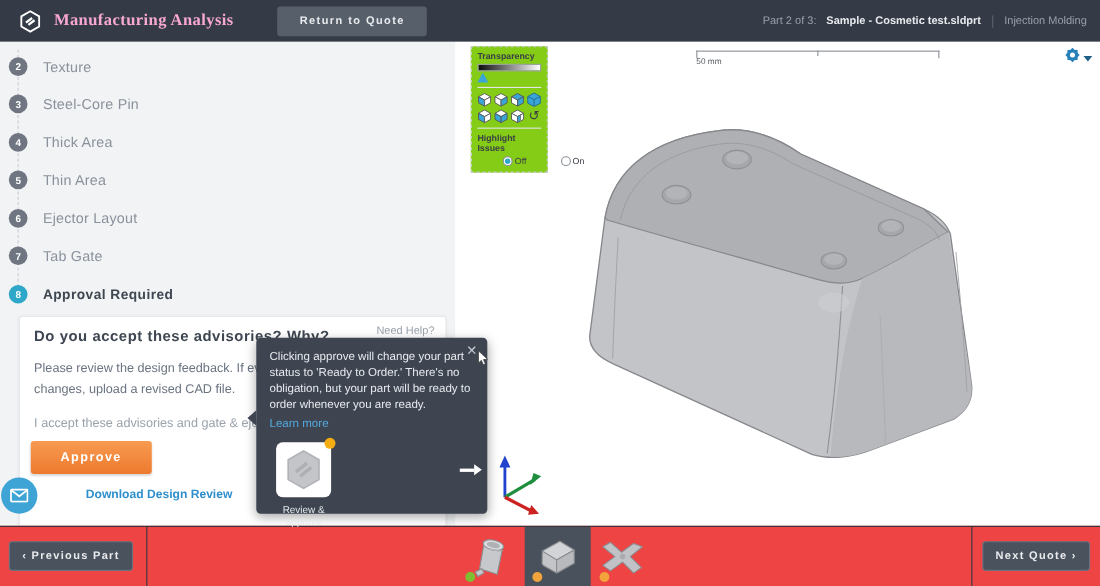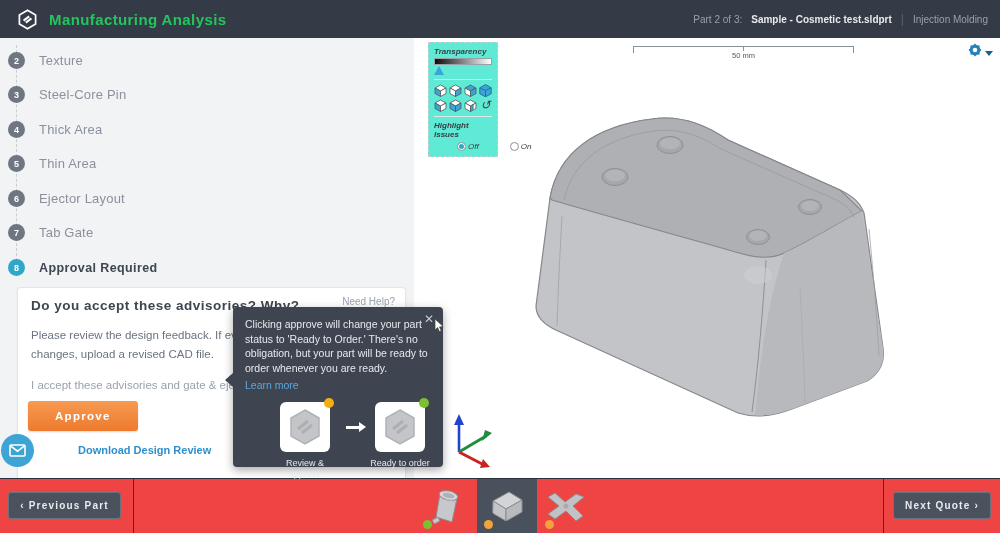--- a/index.html
+++ b/index.html
@@ -3,21 +3,21 @@
 <meta charset="utf-8">
 <style>
   * { margin:0; padding:0; box-sizing:border-box; }
   body { font-family:"Liberation Sans", sans-serif; background:#fff; }
   #app { position:relative; width:1000px; height:533px; overflow:hidden; background:#fff; }
 
   
   .header { position:absolute; left:0; top:0; width:1000px; height:38px; background:#343B46;
             display:flex; align-items:center; }
   .logo { margin-left:18px; display:flex; }
-  .h-title { margin-left:12px; color:#22c55e; font-size:15px; font-weight:bold; letter-spacing:.4px; }
+  .h-title { margin-left:12px; color:#f9a8d4; font-size:15px; font-weight:bold; letter-spacing:.4px;font-family:Liberation Serif, serif; }
   .return-btn { margin-left:40px; background:#575F6B; color:#E9EBEE; font-size:10px; font-weight:bold;
                 letter-spacing:1.3px; padding:8px 20px; border-radius:3px; border:none; cursor:pointer; }
   .h-right { margin-left:auto; margin-right:12px; display:flex; align-items:center; gap:9px; font-size:10px; }
   .h-part-label { color:#98A0AA; }
   .h-part-name { color:#E8EAED; font-weight:bold; }
   .h-sep { color:#5B6370; font-size:12px; }
   .h-process { color:#98A0AA; }
 
   
   .sidebar { position:absolute; left:0; top:38px; width:414px; height:440px; background:#F2F3F5; }
@@ -41,58 +41,58 @@
   .approve-btn { position:absolute; left:10px; top:113px; padding:9px 27px; border:none; border-radius:3px;
                  background:linear-gradient(180deg,#F79A50,#ED7A2E); color:#fff; font-size:11.5px;
                  font-weight:bold; letter-spacing:1.3px; cursor:pointer; box-shadow:0 1px 2px rgba(0,0,0,.15); }
   .mail-circle { position:absolute; left:1px; top:434px; width:33px; height:33px; border-radius:50%;
                  background:#3EA4D5; display:flex; align-items:center; justify-content:center; z-index:5; }
   .download { position:absolute; left:41px; top:444px; font-size:11px; font-weight:bold;
               color:#2F8FCC; cursor:pointer; z-index:5;margin-left:37px; }
 
   
   .viewer { position:absolute; left:414px; top:38px; width:586px; height:440px; background:#fff; }
-  .trans-panel { position:absolute; left:14px; top:4px; width:70px; background:#5eead4;
-                 border:1px dashed #C9CCD0; padding:4px 5px 5px; z-index:3;font-style:italic; }
+  .trans-panel { position:absolute; left:14px; top:4px; width:70px; background:#84cc16;
+                 border:1px dashed #C9CCD0; padding:4px 5px 5px; z-index:3; }
   .tp-label { font-size:8px; color:#3C4046; font-weight:bold; }
   .tp-slider { width:58px; height:7px; background:linear-gradient(90deg,#0b0b0b,#ffffff);
                border:1px solid #9AA0A6; margin-top:2px; cursor:pointer; }
   .tp-handle { width:0; height:0; border-left:5px solid transparent; border-right:5px solid transparent;
                border-bottom:9px solid #3AA5D8; margin-top:1px; cursor:pointer; }
   .tp-div { border-top:1px solid #E4E6E8; margin:4px 0; }
   .icon-grid { display:grid; grid-template-columns:repeat(4,1fr); gap:2px; }
   .cub { cursor:pointer; display:flex; align-items:center; justify-content:center; }
   .rot { font-size:12px; color:#3C4046; text-align:center; line-height:13px; cursor:pointer; }
   .radio-row { display:flex; gap:8px; margin-top:3px; font-size:8px; color:#3C4046; align-items:center; }
   .radio-opt { display:flex; align-items:center; gap:2px; cursor:pointer;margin-left:23px; }
   .radio { width:9px; height:9px; border:1px solid #8A9098; border-radius:50%; position:relative; background:#fff; }
   .radio.sel::after { content:''; position:absolute; inset:1px; background:#2EA7C9; border-radius:50%; }
 
   .ruler { position:absolute; left:219px; top:8px; width:221px; height:6px; border-top:1px solid #8A9097; }
   .ruler .tk { position:absolute; width:1px; background:#8A9097; top:-1px; }
   .tk-l { left:0; height:7px; } .tk-m { left:110px; height:5px; } .tk-r { right:0; height:7px; }
-  .ruler-label { position:absolute; top:4px; width:100%; text-align:center; font-size:7.5px; color:#55595E; }
+  .ruler-label { position:absolute; top:4px; width:100%; font-size:7.5px; color:#55595E; }
 
   .gear-wrap { position:absolute; right:7px; top:4px; display:flex; align-items:center; cursor:pointer; z-index:3; }
   .gear-caret { width:0; height:0; border-left:4px solid transparent; border-right:4px solid transparent;
                 border-top:5px solid #1E5F88; margin-left:2px; margin-top:2px; }
 
   .part-svg { position:absolute; left:86px; top:62px; }
   .axis-svg { position:absolute; left:34px; top:374px; }
 
   
   .tooltip { position:absolute; left:233px; top:307px; width:210px; height:160px; background:#3E4551;
              border-radius:4px; padding:10px 12px; box-shadow:0 3px 10px rgba(0,0,0,.35); z-index:20; }
   .tt-arrow { position:absolute; left:-8px; top:66px; width:0; height:0;
               border-top:7px solid transparent; border-bottom:7px solid transparent;
               border-right:8px solid #3E4551; }
   .tt-text { font-size:10.5px; color:#E6E9ED; line-height:14.5px; width:186px; }
   .tt-learn { font-size:10.5px; color:#55A9DE; margin-top:1px; cursor:pointer; display:inline-block; }
   .tt-close { position:absolute; top:5px; right:9px; color:#C6CAD0; font-size:12px; cursor:pointer; }
-  .tt-steps { display:flex; justify-content:flex-end; gap:10px; margin-top:9px; }
+  .tt-steps { display:flex; justify-content:space-between; gap:10px; margin-top:9px; }
   .tt-step { display:flex; flex-direction:column; align-items:center; width:62px; }
   .tt-box { width:50px; height:50px; background:#fff; border-radius:6px; position:relative;
             display:flex; align-items:center; justify-content:center; }
   .tt-dot { position:absolute; top:-4px; right:-4px; width:10px; height:10px; border-radius:50%; }
   .dot-amber { background:#F4AE13; } .dot-green { background:#7CBF31; }
   .tt-between { display:flex; align-items:center; height:50px; }
   .tt-arrow2 { width:13px; height:3px; background:#fff; position:relative; }
   .tt-arrow2::after { content:''; position:absolute; right:-7px; top:-4px; border-left:7px solid #fff;
                       border-top:5.5px solid transparent; border-bottom:5.5px solid transparent; }
   .tt-step-label { font-size:9px; color:#E6E9ED; margin-top:6px; text-align:center; line-height:11px; }
@@ -119,20 +119,21 @@
 
   <div class="header">
     <span class="logo">
       <svg width="19" height="21" viewBox="0 0 19 21">
         <path d="M9.5,1.2 L17.6,5.9 V15.1 L9.5,19.8 L1.4,15.1 V5.9 Z" fill="none" stroke="#fff" stroke-width="1.7"></path>
         <path d="M5.6,11.6 L11.2,7.4" stroke="#fff" stroke-width="2.1"></path>
         <path d="M7.8,13.6 L13.4,9.4" stroke="#fff" stroke-width="2.1"></path>
       </svg>
     </span>
     <span class="h-title">Manufacturing Analysis</span>
+    <button class="return-btn">Return to Quote</button>
     <div class="h-right">
       <span class="h-part-label">Part 2 of 3:</span>
       <span class="h-part-name">Sample - Cosmetic test.sldprt</span>
       <span class="h-sep">|</span>
       <span class="h-process">Injection Molding</span>
     </div>
   </div>
 
   <div class="sidebar">
     <div class="connector"></div>
@@ -324,30 +325,20 @@
           <span class="tt-dot dot-amber"></span>
         </div>
         <div class="tt-step-label">
           <div>Review &amp;</div>
           <div>approve</div>
         </div>
       </div>
       <div class="tt-between">
         <div class="tt-arrow2"></div>
       </div>
-      <div class="tt-step">
-        <div class="tt-box">
-          <svg width="34" height="38" viewBox="0 0 34 38">
-            <path d="M17,2 L31,10 V28 L17,36 L3,28 V10 Z" fill="#C3C5C8" stroke="#B0B2B5" stroke-width="1.5"></path>
-            <path d="M10,21 L20,13 M14,25 L24,17" stroke="#ADAFB2" stroke-width="3"></path>
-          </svg>
-          <span class="tt-dot dot-green"></span>
-        </div>
-        <div class="tt-step-label">Ready to order</div>
-      </div>
     </div>
   </div>
 
   <div class="footer">
     <div class="f-btn prev-btn">‹ Previous Part</div>
     <div class="f-div" style="left:133px"></div>
     <div class="thumb" style="left:416px">
       <svg width="42" height="46" viewBox="0 0 42 46">
         <path d="M15,10 L32,14 L27,38 L11,33 Z" fill="#C6C8CB" stroke="#8B8D90" stroke-width="1"></path>
         <ellipse cx="23.5" cy="11.5" rx="9.5" ry="4.5" fill="#D8DADD" stroke="#8B8D90" stroke-width="1" transform="rotate(12 23.5 11.5)"></ellipse>

